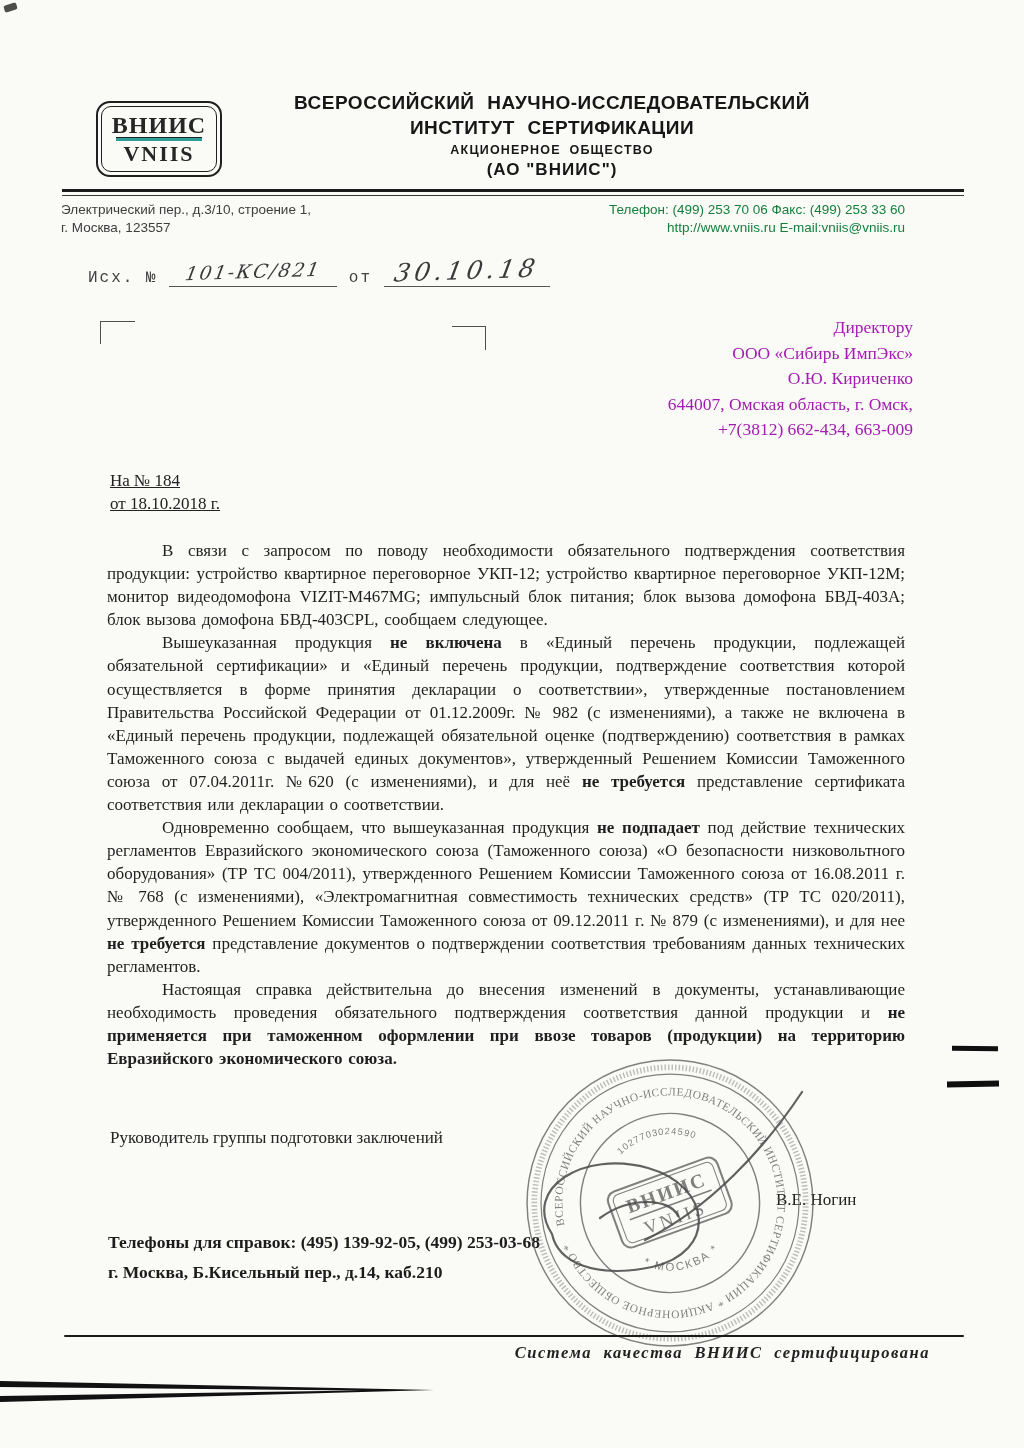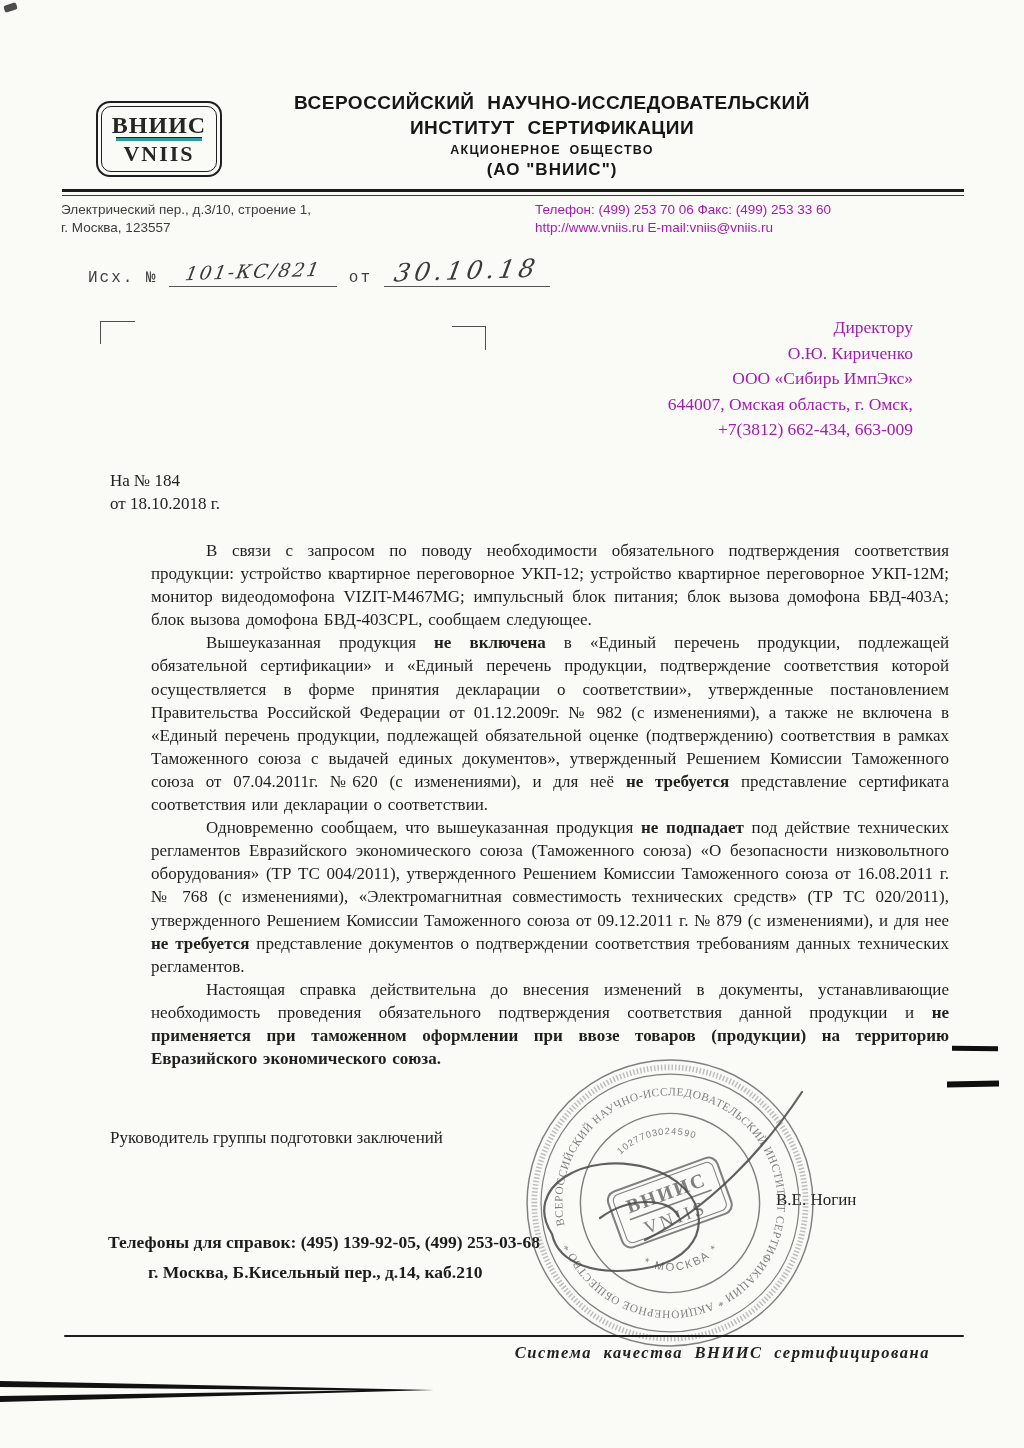--- a/index.html
+++ b/index.html
@@ -18,47 +18,47 @@
   .logo-bottom{font:bold 22px "Liberation Serif",serif;letter-spacing:2px;line-height:22px;}
 
   .head-title{left:262px;top:90px;width:580px;text-align:center;color:#171717;}
   .ht1,.ht2{font:bold 19px "Liberation Sans",sans-serif;letter-spacing:.5px;word-spacing:7px;line-height:25px;}
   .ht3{font:bold 12.5px "Liberation Sans",sans-serif;letter-spacing:1.2px;word-spacing:4px;line-height:17px;margin-top:2px;}
   .ht4{font:bold 17px "Liberation Sans",sans-serif;letter-spacing:1px;line-height:22px;}
 
   .rule{left:62px;top:189px;width:902px;height:3px;border-top:3px solid #1c1c1c;border-bottom:1.3px solid #3a3a3a;}
   .addr{left:61px;top:201px;width:296px;font:13.5px "Liberation Sans",sans-serif;
         color:#3d3d3d;line-height:18px;}
-  .contacts{left:535px;top:201px;width:370px;text-align:left;font:13.5px "Liberation Sans",sans-serif;
-        color:#a21caf;line-height:18px;}
+  .contacts{left:535px;top:201px;width:370px;text-align:right;font:13.5px "Liberation Sans",sans-serif;
+        color:#15803d;line-height:18px;}
 
   
   .ref-row{left:88px;top:256px;width:480px;font-family:"Liberation Mono",monospace;
            font-size:16px;letter-spacing:2px;color:#414141;}
   .hw{font-family:"DejaVu Serif",serif;font-style:italic;color:#3a3a3a;
       transform:skewX(-12deg) rotate(-2deg);display:inline-block;}
   .slot1{display:inline-block;width:168px;border-bottom:1.6px solid #555;text-align:center;
          vertical-align:bottom;height:26px;}
   .slot2{display:inline-block;width:166px;border-bottom:1.6px solid #555;text-align:center;
          vertical-align:bottom;height:30px;}
 
   .corner-l{left:100px;top:321px;width:34px;height:22px;border-top:1.6px solid #4f4f4f;border-left:1.6px solid #4f4f4f;}
   .corner-r{left:452px;top:326px;width:33px;height:23px;border-top:1.6px solid #4f4f4f;border-right:1.6px solid #4f4f4f;}
 
   .recipient{left:553px;top:315px;width:360px;font-size:17.5px;line-height:25.5px;color:#a21caf;text-align:right;}
-  .inref{left:110px;top:469px;font-size:17px;line-height:23px;color:#222;}
+  .inref{left:110px;top:469px;font-size:17px;line-height:23px;color:#222;text-decoration:underline;}
 
   .body-text{left:107px;top:539px;width:798px;font-size:17px;line-height:23.1px;
-             text-align:justify;color:#1f1f1f;word-spacing:1.5px;margin-left:44px;}
+             text-align:justify;color:#1f1f1f;word-spacing:1.5px;}
   .body-text p{margin:0;text-indent:55px;}
 
   .sig-pos{left:110px;top:1128px;font-size:17px;color:#222;}
   .sig-name{left:776px;top:1190px;font-size:17px;color:#222;}
   .ph1{left:108px;top:1232px;font-size:17.5px;font-weight:bold;color:#1c1c1c;}
-  .ph2{left:108px;top:1262px;font-size:17.5px;font-weight:bold;color:#1c1c1c;margin-left:40px;}
+  .ph2{left:108px;top:1262px;font-size:17.5px;font-weight:bold;color:#1c1c1c;}
 
   .stamp-wrap{left:525px;top:1058px;width:290px;height:290px;}
   .sign-wrap{left:480px;top:1048px;width:344px;height:264px;}
 
   .footer-rule{left:64px;top:1335px;width:900px;height:2.4px;background:#1b1b1b;border-radius:2px;}
   .footer-text{left:30px;top:1343px;width:900px;text-align:right;font-style:italic;font-weight:bold;
                font-size:16.5px;letter-spacing:1.5px;word-spacing:6px;color:#222;}
 
   .speck-tl{left:4px;top:4px;width:13px;height:7px;background:#2e2e2e;border-radius:2px;
             transform:rotate(-18deg);opacity:.85;}
@@ -104,22 +104,22 @@
     <span class="slot1"><span class="hw" style="font-size:19px;">101-КС/821</span></span>
     <span>от</span>
     <span class="slot2"><span class="hw" style="font-size:25px;letter-spacing:4px;">30.10.18</span></span>
   </div>
 
   <div class="abs corner-l"></div>
   <div class="abs corner-r"></div>
 
   <div class="abs recipient">
     <div>Директору</div>
+    <div>ООО «Сибирь ИмпЭкс»</div>
     <div>О.Ю. Кириченко</div>
-    <div>ООО «Сибирь ИмпЭкс»</div>
     <div>644007, Омская область, г. Омск,</div>
     <div>+7(3812) 662-434, 663-009</div>
   </div>
 
   <div class="abs inref">
     <div>На  № 184</div>
     <div>от   18.10.2018 г.</div>
   </div>
 
   <div class="abs body-text">

